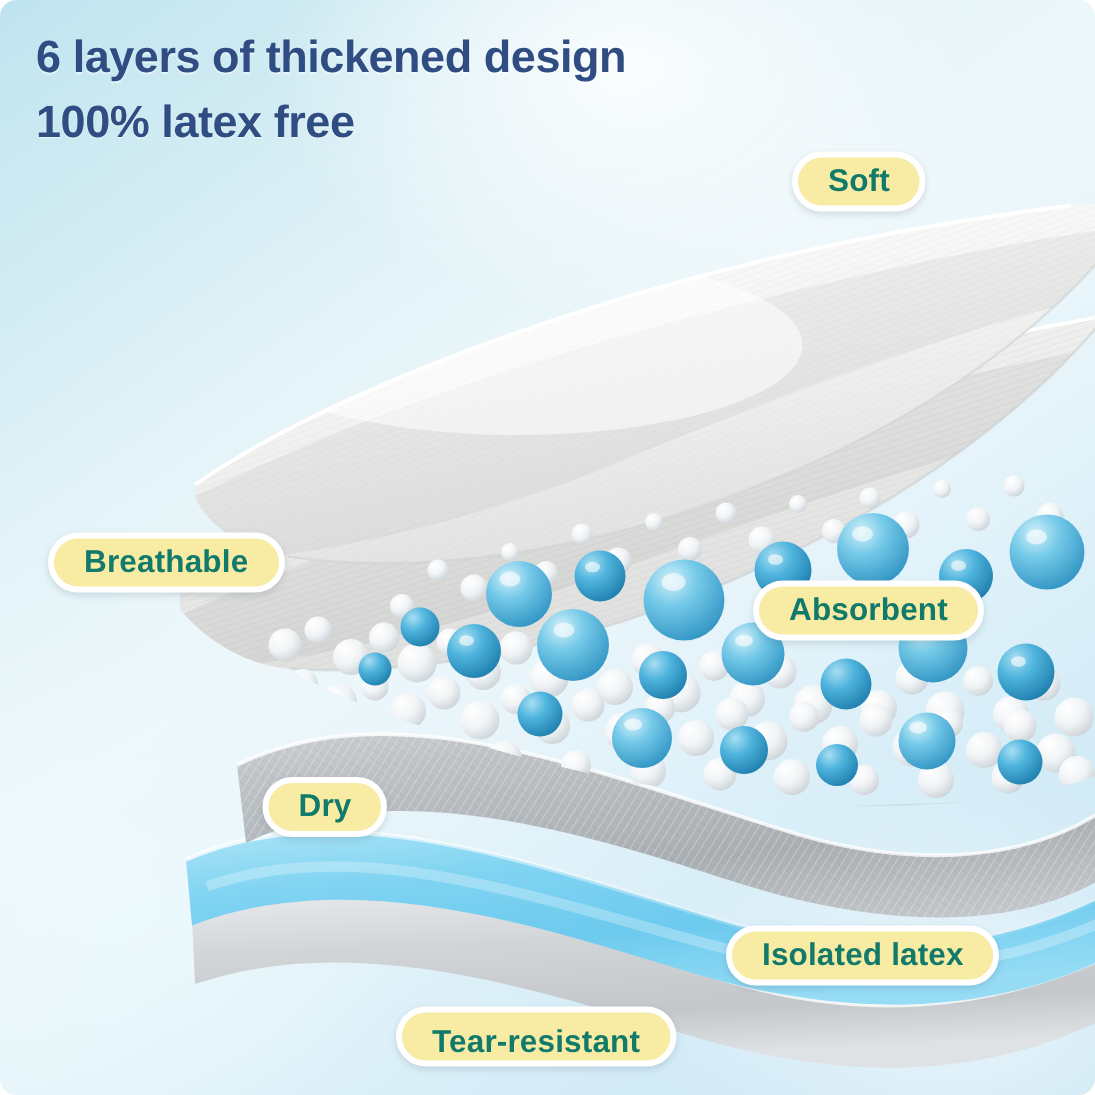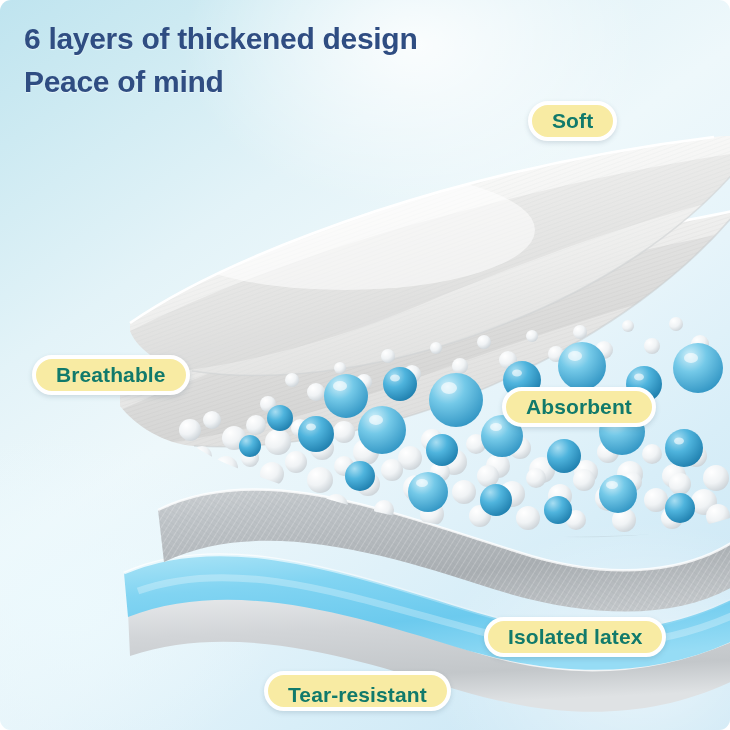--- a/index.html
+++ b/index.html
@@ -141,21 +141,21 @@
 <body>
 
 <div id="poster">
 
   <div class="bg-glow glow-top-center"></div>
   <div class="bg-glow glow-left"></div>
   <div class="bg-glow glow-bottom-right"></div>
 
   <div class="headline">
     <div>6 layers of thickened design</div>
-    <div>Peace of mind</div>
+    <div>100% latex free</div>
   </div>
 
   <div class="stack">
 
     <div class="layer layer-bottom-sheet">
       <svg viewBox="0 0 640 180" preserveAspectRatio="none">
         <defs>
           <linearGradient id="gBottom" x1="0" y1="0" x2="0.25" y2="1">
             <stop offset="0%" stop-color="#e8eaec"></stop>
             <stop offset="35%" stop-color="#d2d5d8"></stop>
@@ -444,20 +444,23 @@
   </div>
 
   <div class="badge badge-breathable">
     <span>Breathable</span>
   </div>
 
   <div class="badge badge-absorbent">
     <span>Absorbent</span>
   </div>
 
+  <div class="badge badge-dry">
+    <span>Dry</span>
+  </div>
 
   <div class="badge badge-isolated-urine">
     <span>Isolated latex</span>
   </div>
 
   <div class="badge badge-tear-resistant">
     <span>Tear-resistant</span>
   </div>
 
 </div>

